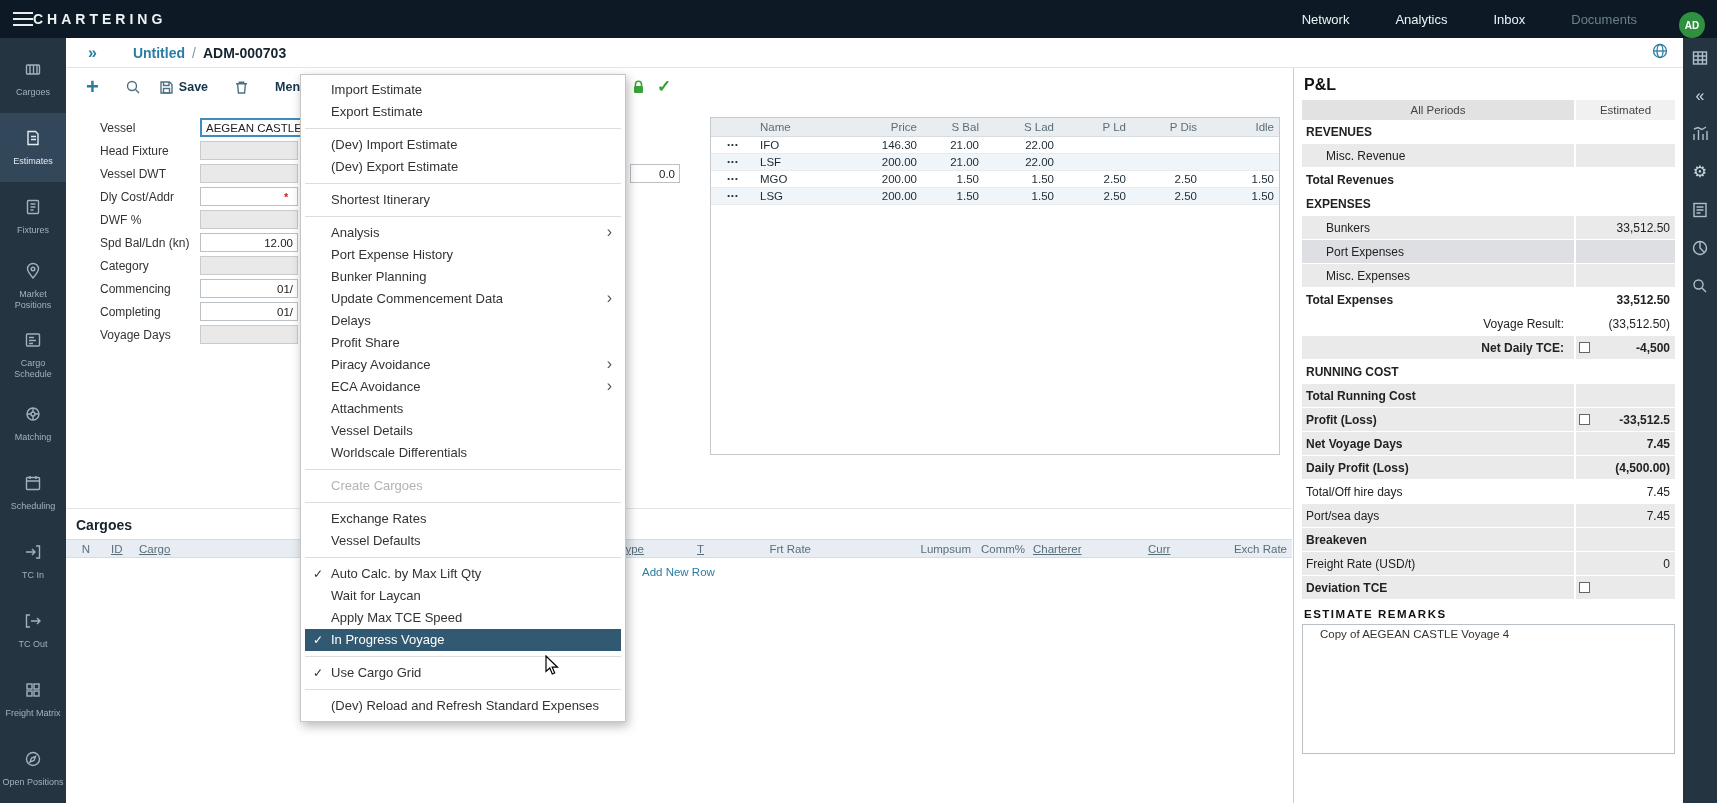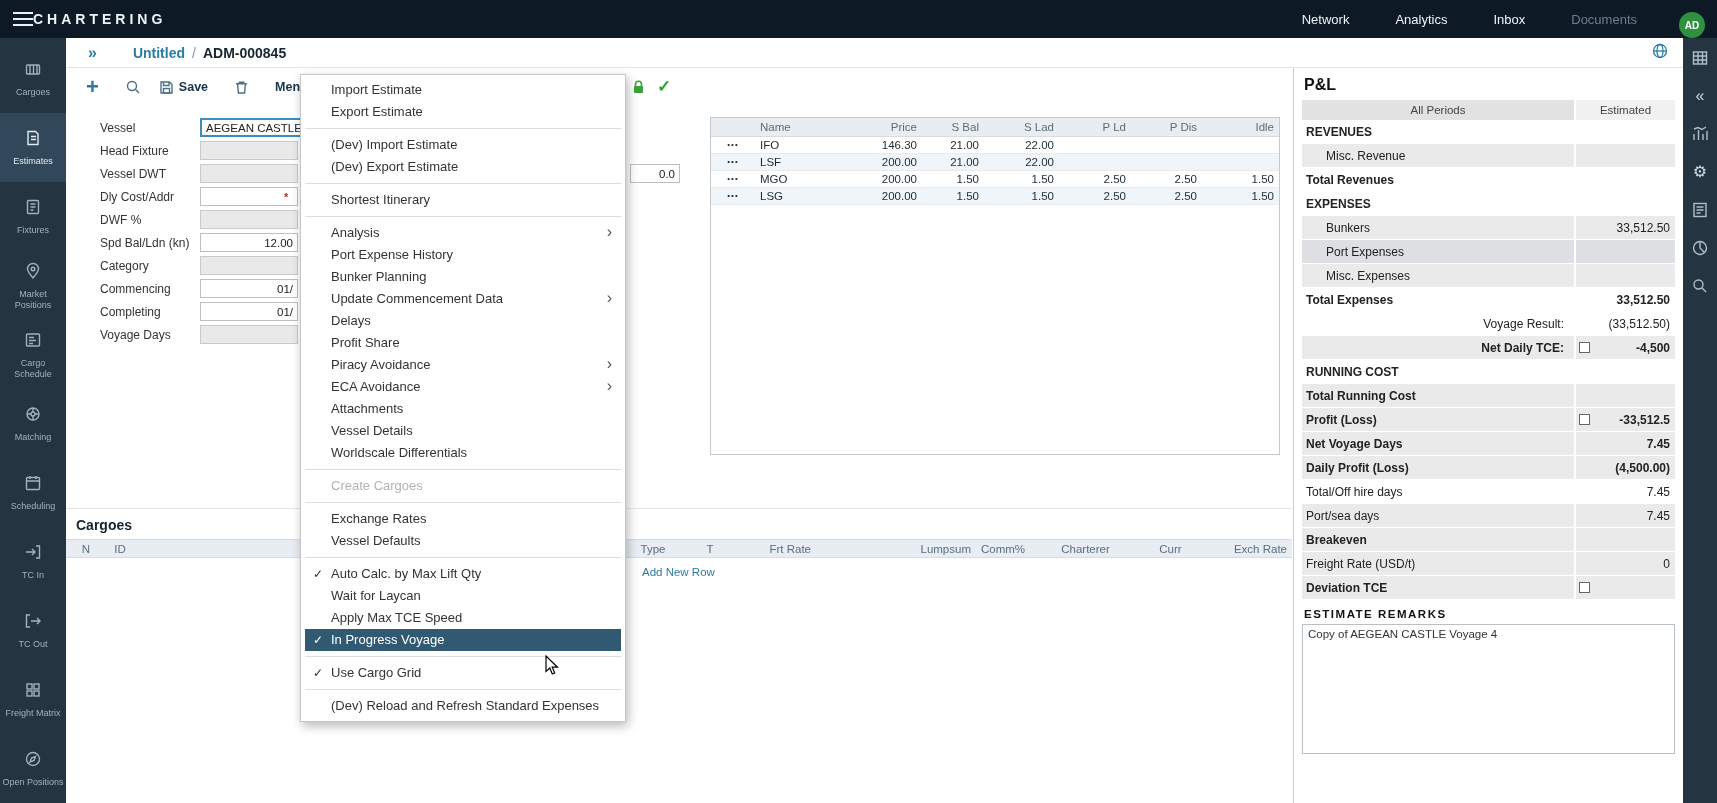--- a/index.html
+++ b/index.html
@@ -82,21 +82,21 @@
   .bunkers .r { text-align:right; }
   .bunkers .l { text-align:left; }
   .hcell { font-size:8px; letter-spacing:1px; color:#444; cursor:pointer; text-align:center; }
 
   
   .cargoes { position:absolute; left:0; top:440px; right:1px; border-top:1px solid #e3e6e8; }
   .cargoes h2 { font-size:14px; margin:8px 0 6px 10px; color:#15242e; }
   .cargoes table { border-collapse:collapse; width:100%; font-size:11.5px; table-layout:fixed; }
   .cargoes th { background:#e7edf2; color:#5a6e7a; font-weight:normal; height:18px;
     border-bottom:1px solid #d7dce0; border-top:1px solid #d7dce0; padding:0 5px; overflow:hidden; white-space:nowrap; }
-  .cargoes .r { text-align:right; } .cargoes .l { text-align:center; } .cargoes .c { text-align:center; }
+  .cargoes .r { text-align:right; } .cargoes .l { text-align:left;text-decoration:underline; } .cargoes .c { text-align:center; }
   .add-row { color:#2b7ca3; font-size:11.5px; margin:8px 0 0 576px; display:inline-block; cursor:pointer; }
 
   
   .pnl { position:absolute; right:0; top:30px; bottom:0; width:390px; border-left:1px solid #c9ced2;
     padding:6px 8px; background:#fff; }
   .pnl-title { font-size:16px; font-weight:bold; color:#111; margin:2px 0 6px 2px; }
   .phead { display:flex; height:20px; font-size:11.5px; color:#444; }
   .ph1 { flex:1; background:#e2e2e2; display:flex; align-items:center; justify-content:center; }
   .ph2 { width:101px; background:#f1f1f1; display:flex; align-items:center; justify-content:center;
     border-left:2px solid #fff; }
@@ -108,21 +108,21 @@
   .prow.ind .pl { padding-left:24px; }
   .prow.sect .pl, .prow.sect .pv { font-weight:bold; }
   .prow.b .pl, .prow.b .pv { font-weight:bold; }
   .prow.ra .pl { text-align:right; padding-right:10px; }
   .prow.shl { background:#eaeaea; }
   .prow.shd { background:#dddfe2; }
   .cb { width:11px; height:11px; border:1px solid #666; background:#fff; margin-right:auto;
     cursor:pointer; flex:none; }
   .rem-title { font-size:11.5px; font-weight:bold; letter-spacing:1.5px; color:#111;
     margin:8px 0 4px 2px; }
-  .rem-box { border:1px solid #b9c0c6; height:130px; font-size:11.5px; padding:3px 5px;
+  .rem-box { border:1px solid #b9c0c6; height:130px; font-size:11.5px; padding:3px 17px;
     color:#333; cursor:text; }
 
   
   .menu-popup { position:absolute; left:300px; top:74px; width:326px; background:#fff;
     border:1px solid #c6c6c6; box-shadow:2px 4px 10px rgba(0,0,0,.28); padding:4px 4px; z-index:50; }
   .mi { position:relative; height:22px; line-height:22px; padding:0 28px 0 26px; font-size:13px;
     color:#333; white-space:nowrap; cursor:pointer; overflow:hidden; }
   .mi .chk { position:absolute; left:8px; font-size:12px; }
   .mi .sub { position:absolute; right:9px; color:#555; font-size:16px; line-height:20px; }
   .mi.dis { color:#b3b3b3; cursor:default; }
@@ -270,21 +270,21 @@
       </svg>
     </span>
 </div>
 
 <div class="content">
 
   <div class="bc-row">
     <span class="bc-expand">»</span>
     <span class="bc-title">Untitled</span>
     <span class="bc-sep">/</span>
-    <span class="bc-id">ADM-000845</span>
+    <span class="bc-id">ADM-000703</span>
     <span class="bc-right">
       <span class="globe"><svg width="18" height="18" viewBox="0 0 18 18">
             <circle cx="9" cy="9" r="6.5"></circle>
             <ellipse cx="9" cy="9" rx="3" ry="6.5"></ellipse>
             <path d="M2.5 9h13"></path>
           </svg></span>
     </span>
   </div>
 
   <div class="main">

